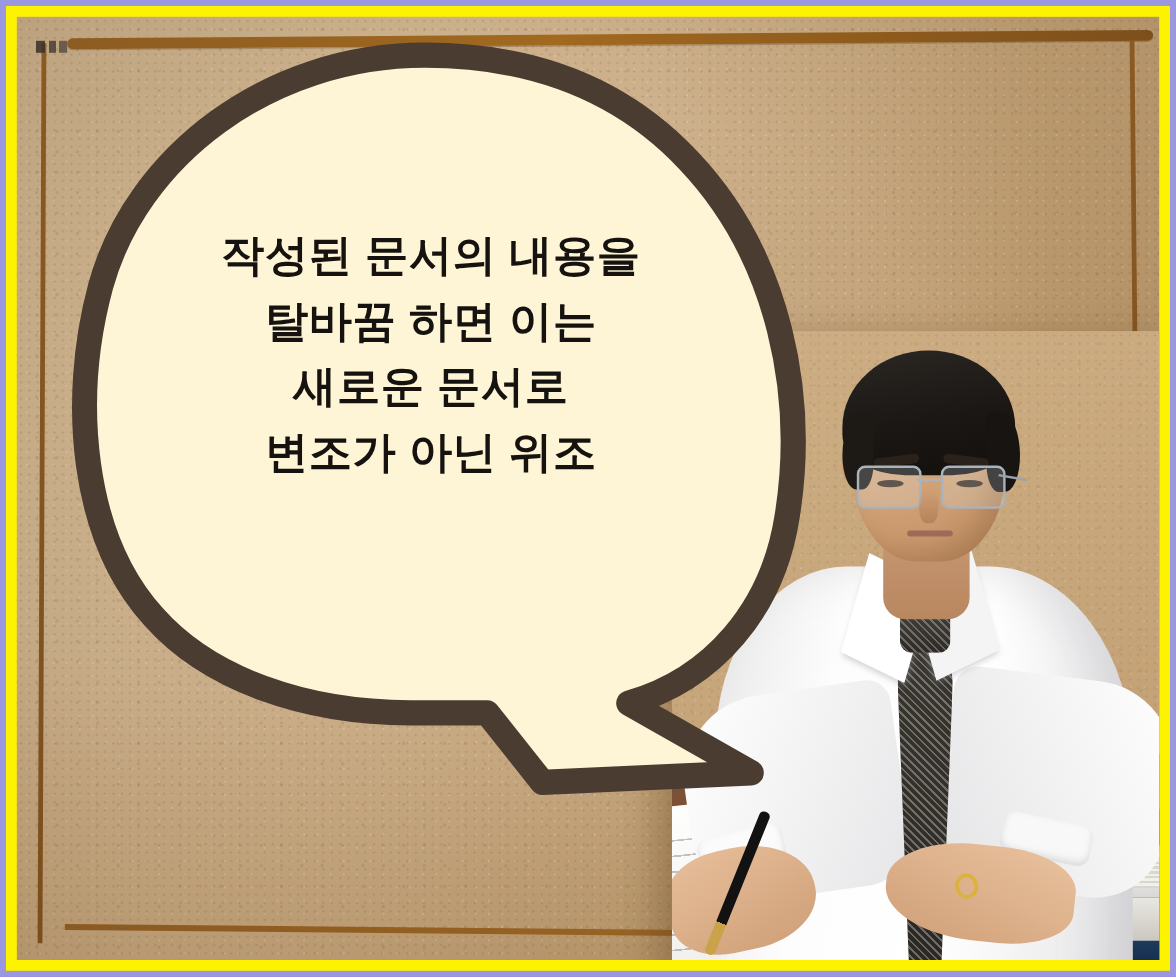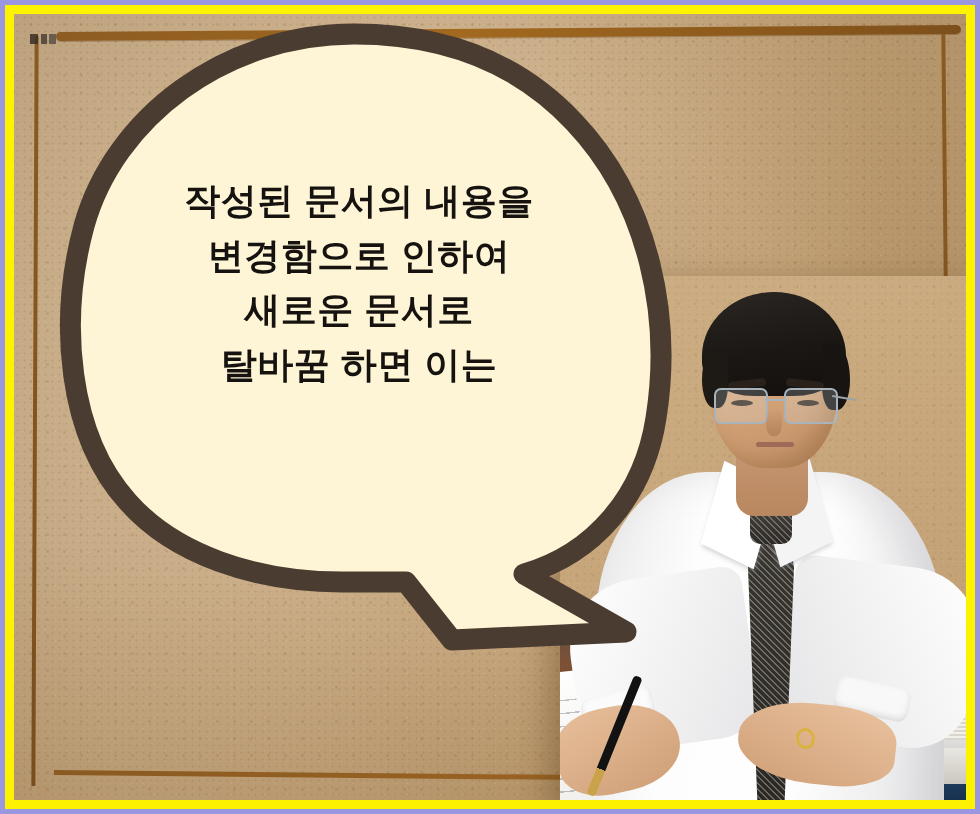--- a/index.html
+++ b/index.html
@@ -257,21 +257,21 @@
   .bk2-pages{position:absolute;left:316px;top:436px;width:126px;height:28px;
     background:repeating-linear-gradient(180deg,#f2f0ea 0 2px,#d9d6ce 2px 4px);}
   .bk3{left:306px;top:472px;width:142px;height:40px;
     background:linear-gradient(180deg,#e9e7e1,#c7c4bc);border-radius:2px;}
   .bk4{left:300px;top:508px;width:146px;height:34px;
     background:linear-gradient(180deg,#1d3a5c,#122540);border-radius:2px;}
   .bk-clip{position:absolute;left:300px;top:516px;width:50px;height:10px;
     background:#2f7a5c;border-radius:3px;}
 
   
-  .bubble-wrap{position:absolute;left:40px;top:12px;width:640px;height:620px;}
+  .bubble-wrap{position:absolute;left:40px;top:24px;width:640px;height:620px;}
   .bubble-wrap svg{display:block;overflow:visible;}
   .bubble-text{
     position:absolute;
     left:70px;top:148px;width:470px;
     text-align:center;
     color:#15120f;
     font-family:"Liberation Sans","DejaVu Sans",sans-serif;
     font-size:36px;
     font-weight:700;
     line-height:1.52;
@@ -373,21 +373,21 @@
                  L 352 556
                  L 398 614
                  L 572 606
                  L 470 548
                  C 540 528, 590 470, 602 392
                  C 618 292, 596 176, 520 96
                  C 462 34, 386 8, 300 8 Z" fill="#fdf5d5" stroke="#4a3c30" stroke-width="21" stroke-linejoin="round"></path>
       </svg>
       <div class="bubble-text">
         <div>작성된 문서의 내용을</div>
-        <div>변경함으로 인하여</div>
+        <div>탈바꿈 하면 이는</div>
         <div>새로운 문서로</div>
-        <div>탈바꿈 하면 이는</div>
+        <div>변조가 아닌 위조</div>
       </div>
     </div>
 
 
   </div>
 </div>
 
 </body></html>

